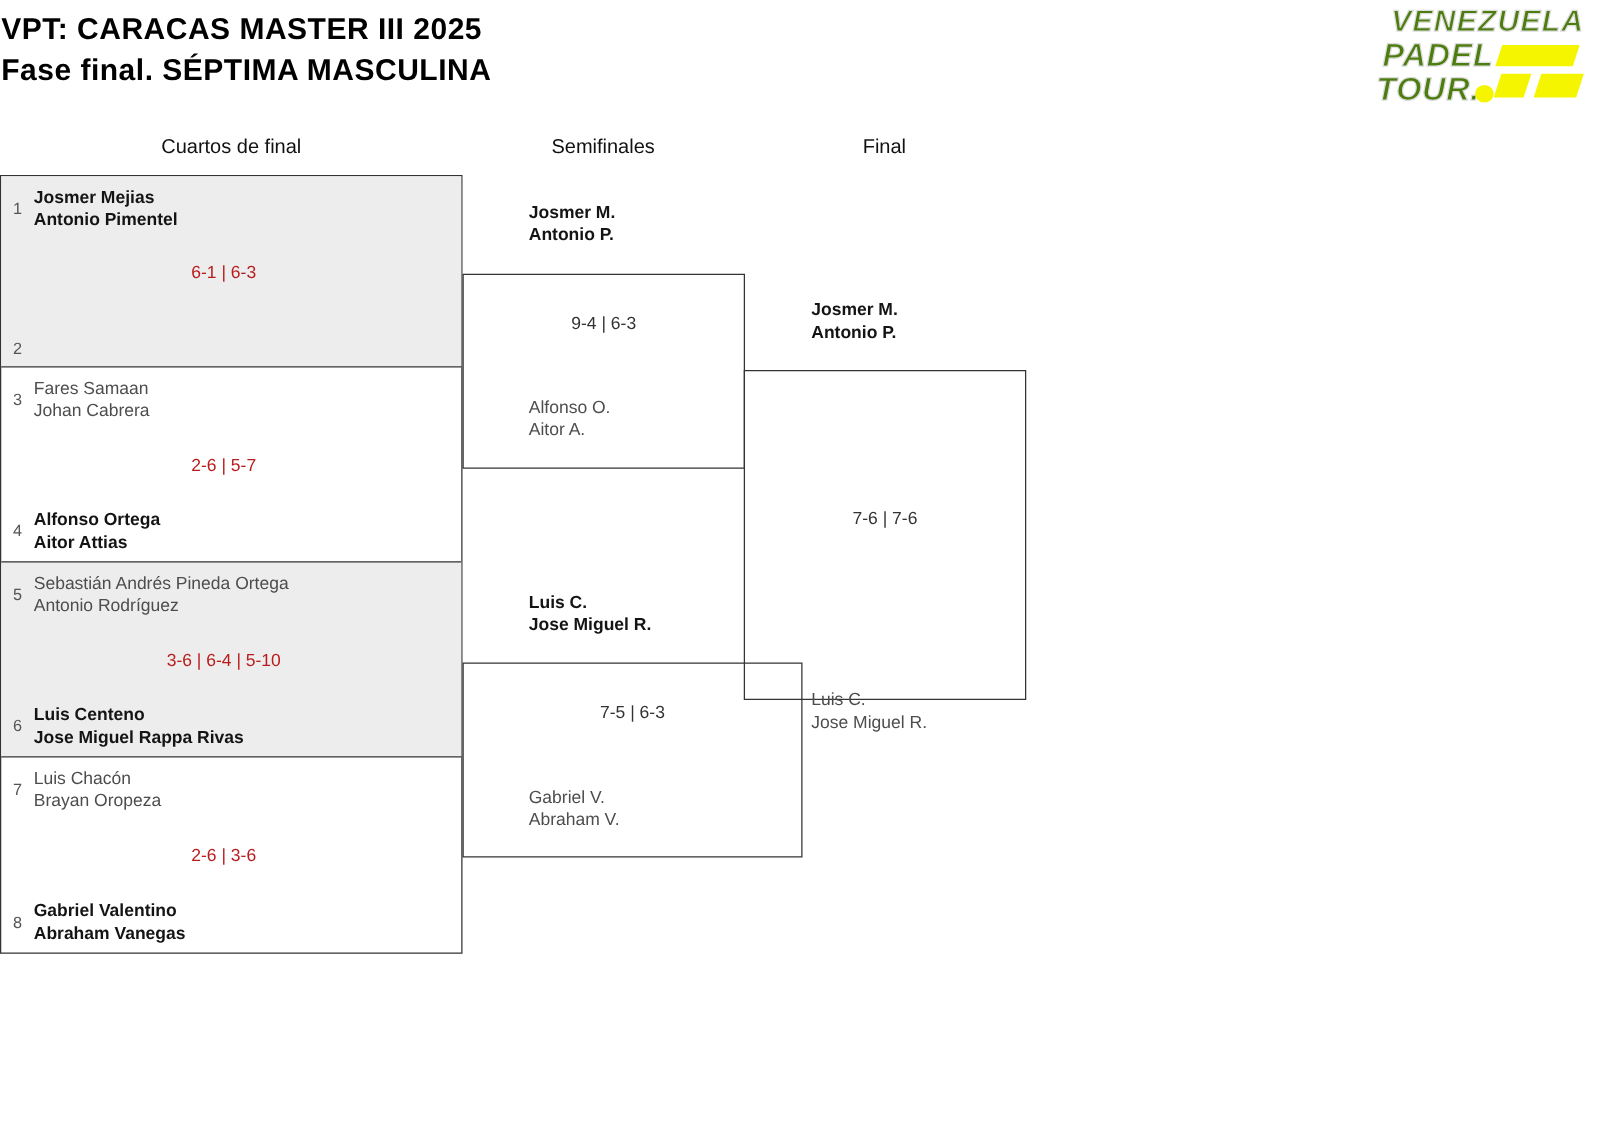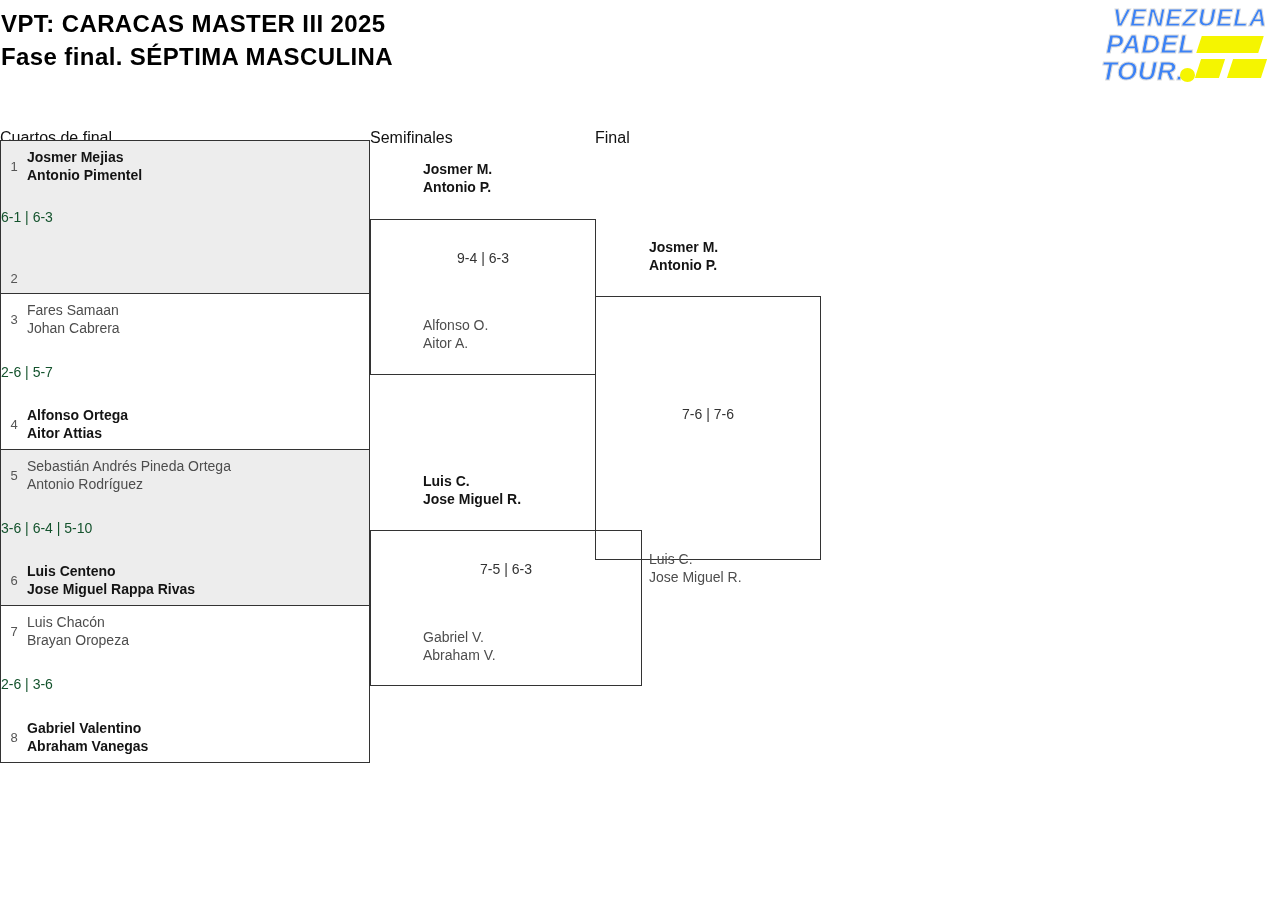--- a/index.html
+++ b/index.html
@@ -5,52 +5,52 @@
   html,body{margin:0;padding:0;background:#fff;}
   .page{position:relative;width:1280px;height:916px;background:#ffffff;overflow:hidden;
         font-family:Liberation Sans, sans-serif;color:#141414;}
 
   
   .title{position:absolute;left:1px;top:7px;}
   .title-line{font-size:24px;font-weight:700;line-height:33px;letter-spacing:0.4px;color:#000;}
 
   
   .logo{position:absolute;left:1100px;top:4px;width:172px;height:90px;}
-  .logo-word{position:absolute;font-style:italic;font-weight:800;color:#3b82f6;
+  .logo-word{position:absolute;font-style:italic;font-weight:800;color:#4d7c0f;
              -webkit-text-stroke:1px #dcdcdc;white-space:nowrap;line-height:1;}
   .logo .w1{left:13px;top:2px;font-size:24px;letter-spacing:1px;}
   .logo .w2{left:6px;top:27px;font-size:26px;letter-spacing:0.5px;}
   .logo .w3{left:1px;top:54px;font-size:26px;letter-spacing:0.5px;}
   .logo-shape{position:absolute;background:#f5f500;}
   .logo .para-big{left:99px;top:32px;width:62px;height:17px;transform:skewX(-18deg);}
   .logo .dot{left:80px;top:64px;width:15px;height:14px;border-radius:50%;}
   .logo .para-small{left:98px;top:55px;width:24px;height:19px;transform:skewX(-18deg);}
   .logo .para-med{left:130px;top:55px;width:34px;height:19px;transform:skewX(-18deg);}
 
   
-  .col-header{position:absolute;top:109px;text-align:left;font-size:16px;font-weight:500;color:#111;margin-top:20px;}
+  .col-header{position:absolute;top:109px;text-align:center;font-size:16px;font-weight:500;color:#111;}
 
   
   .qf-col{position:absolute;left:0;top:140px;width:370px;height:623px;
           border:1px solid #333;box-sizing:border-box;}
   .qf-match{position:relative;box-sizing:border-box;}
   .qf-match.shade{background:#ededed;}
   .qf-m1{height:152px;}
   .qf-m2{height:156px;border-top:1px solid #333;}
   .qf-m3{height:156px;border-top:1px solid #333;}
   .qf-m4{height:157px;border-top:1px solid #333;}
   .team-row{position:absolute;left:0;right:0;display:flex;align-items:center;}
   .row-top{top:7px;}
   .row-bottom{bottom:7px;}
   .seed{flex:none;width:26px;text-align:center;font-size:13px;color:#555;}
   .team{font-size:14px;line-height:18px;}
   .winner{font-weight:700;color:#141414;}
   .loser{font-weight:400;color:#4d4d4d;}
   .score{position:absolute;left:0;right:12px;top:50%;transform:translateY(-50%);
-         font-size:14px;color:#14532d;}
+         text-align:center;font-size:14px;color:#b91c1c;}
 
   
   .match-box{position:absolute;border:1px solid #333;box-sizing:border-box;background:transparent;}
   .box-sf1{left:370px;top:219px;width:226px;height:156px;}
   .box-sf2{left:370px;top:530px;width:272px;height:156px;}
   .box-final{left:595px;top:296px;width:226px;height:264px;}
   .box-score{position:absolute;left:0;right:0;text-align:center;font-size:14px;color:#333;}
   .box-sf1 .box-score,.box-sf2 .box-score{top:30px;}
   .box-final .box-score{top:109px;}
 

